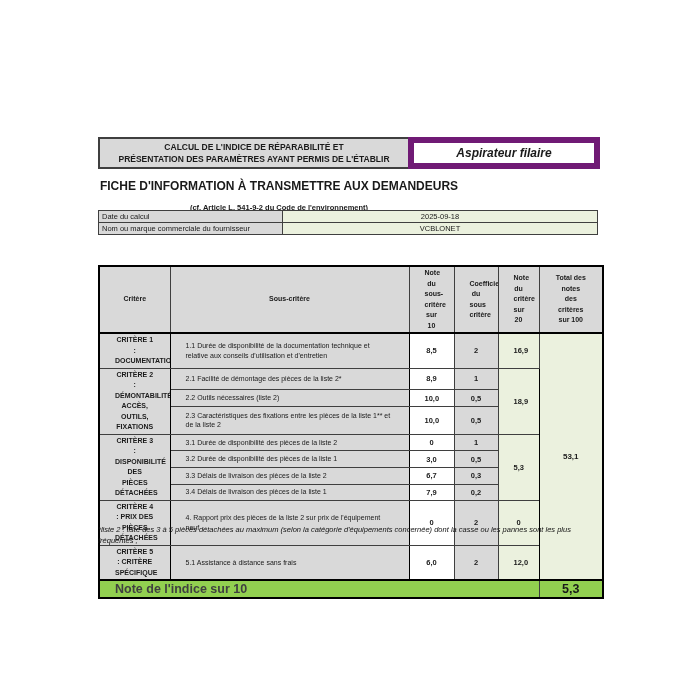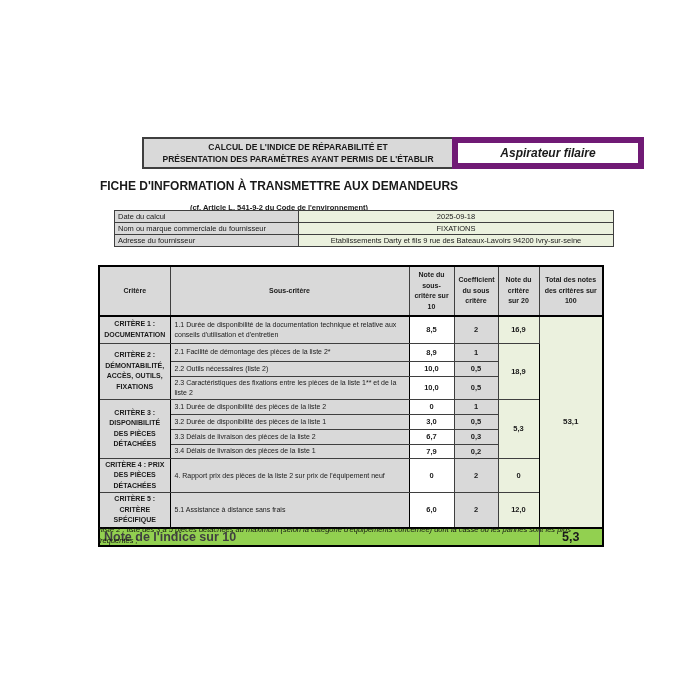--- a/index.html
+++ b/index.html
@@ -5,54 +5,54 @@
   * { box-sizing: border-box; }
   html,body { margin:0; padding:0; }
   body {
     width:700px; height:700px; background:#ffffff; position:relative;
     font-family:"Liberation Sans", sans-serif; color:#1a1a1a;
     -webkit-font-smoothing:antialiased;
   }
   .doc { position:absolute; left:98px; top:137px; width:504px; }
 
   
-  .title-band { position:absolute; top:0; left:0; width:504px; display:flex;margin-left:44px; }
+  .title-band { position:absolute; top:0; left:0; width:504px; display:flex; }
   .title-box {
     width:312px; height:32px; background:#d9d9d9; border:2px solid #3f3f3f;
     display:flex; flex-direction:column; align-items:center; justify-content:center;
     font-weight:bold; font-size:8.5px; line-height:1.45; text-align:center;
   }
   .product-box {
     width:192px; height:32px; margin-left:-2px; background:#ffffff; border:6px solid #701a75;
     display:flex; align-items:center; justify-content:center;
     font-weight:bold; font-style:italic; font-size:12px; text-align:center;
   }
 
   
   .subtitle { position:absolute; top:42px; left:0; width:362px; text-align:center; }
   .subtitle .l1 { font-weight:bold; font-size:12px; }
   .subtitle .l2 { font-weight:bold; font-size:7.5px; margin-top:10px; }
 
   
   .info-table {
-    position:absolute; top:73px; left:16px; width:499px;
+    position:absolute; top:73px; left:0; width:499px;
     border-collapse:collapse; table-layout:fixed;
     border:1.5px solid #3f3f3f; font-size:7.5px;
   }
   .info-table td { border:1px solid #3f3f3f; height:12px; padding:0 3px; overflow:hidden; white-space:nowrap; }
   .info-table td.lbl { width:184px; background:#d9d9d9; text-align:left; }
   .info-table td.val { width:315px; background:#ebf1de; text-align:center; }
 
   
   .crit-table {
     position:absolute; top:128px; left:0; width:504px;
     border-collapse:collapse; table-layout:fixed;
     border:2px solid #000; font-size:7px;
   }
-  .crit-table th, .crit-table td { border:1px solid #3f3f3f; padding:1px 4px; vertical-align:middle; overflow:hidden; }
+  .crit-table th, .crit-table td { border:1px solid #3f3f3f; padding:1px 15px; vertical-align:middle; overflow:hidden; }
   .crit-table thead th {
     background:#d9d9d9; font-weight:bold; text-align:center; height:50px;
     border-bottom:2px solid #000; font-size:7px; line-height:1.5;
   }
   td.c-name  { background:#d9d9d9; font-weight:bold; text-align:center; line-height:1.5; border-right:1.5px solid #000; }
   td.c-desc  { background:#d9d9d9; text-align:left; line-height:1.35; border-right:1.5px solid #000; }
   td.c-note  { background:#ffffff; font-weight:bold; text-align:center; font-size:7.5px; }
   td.c-coef  { background:#d9d9d9; font-weight:bold; text-align:center; font-size:7.5px; }
   td.c-n20   { background:#ebf1de; font-weight:bold; text-align:center; font-size:7.5px;margin-top:20px; }
   td.c-total { background:#ebf1de; font-weight:bold; text-align:center; font-size:8px; border-left:1.5px solid #000; }
@@ -89,25 +89,21 @@
   </div>
 
   <table class="info-table">
     <tbody>
       <tr>
         <td class="lbl">Date du calcul</td>
         <td class="val">2025-09-18</td>
       </tr>
       <tr>
         <td class="lbl">Nom ou marque commerciale du fournisseur</td>
-        <td class="val">FIXATIONS</td>
-      </tr>
-      <tr>
-        <td class="lbl">Adresse du fournisseur</td>
-        <td class="val">Etablissements Darty et fils 9 rue des Bateaux-Lavoirs 94200 Ivry-sur-seine</td>
+        <td class="val">VCBLONET</td>
       </tr>
     </tbody>
   </table>
 
   <table class="crit-table">
     <colgroup>
       <col style="width:71px">
         <col style="width:239px">
         <col style="width:45px">
       <col style="width:44px">

